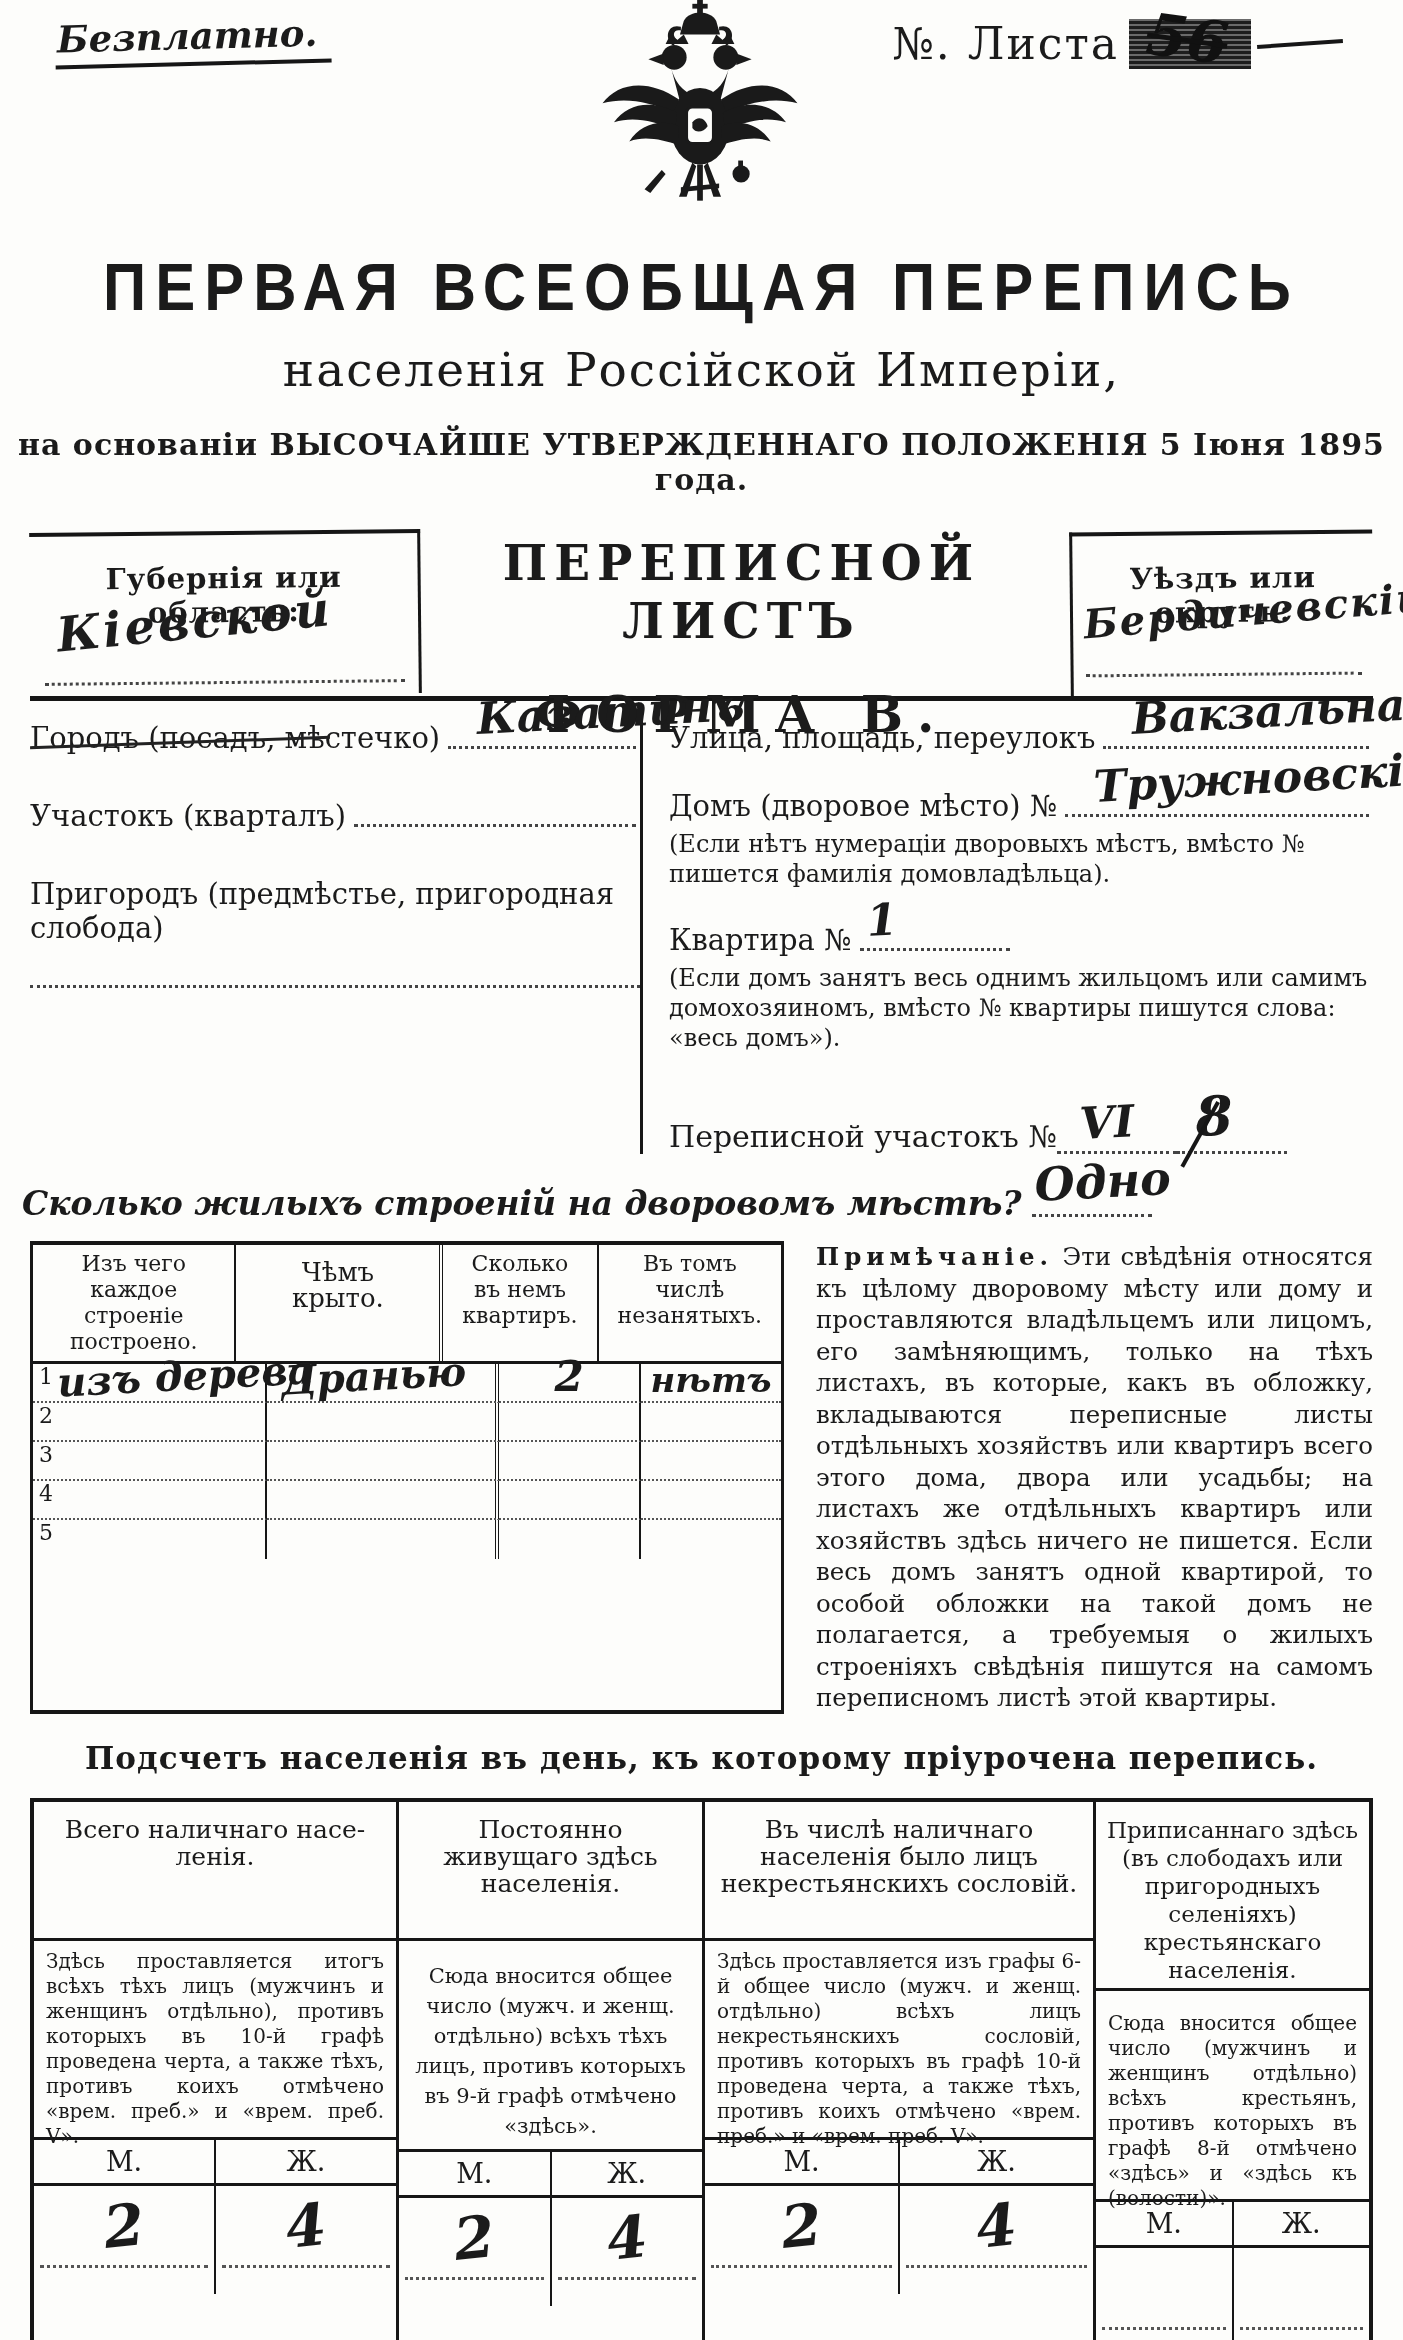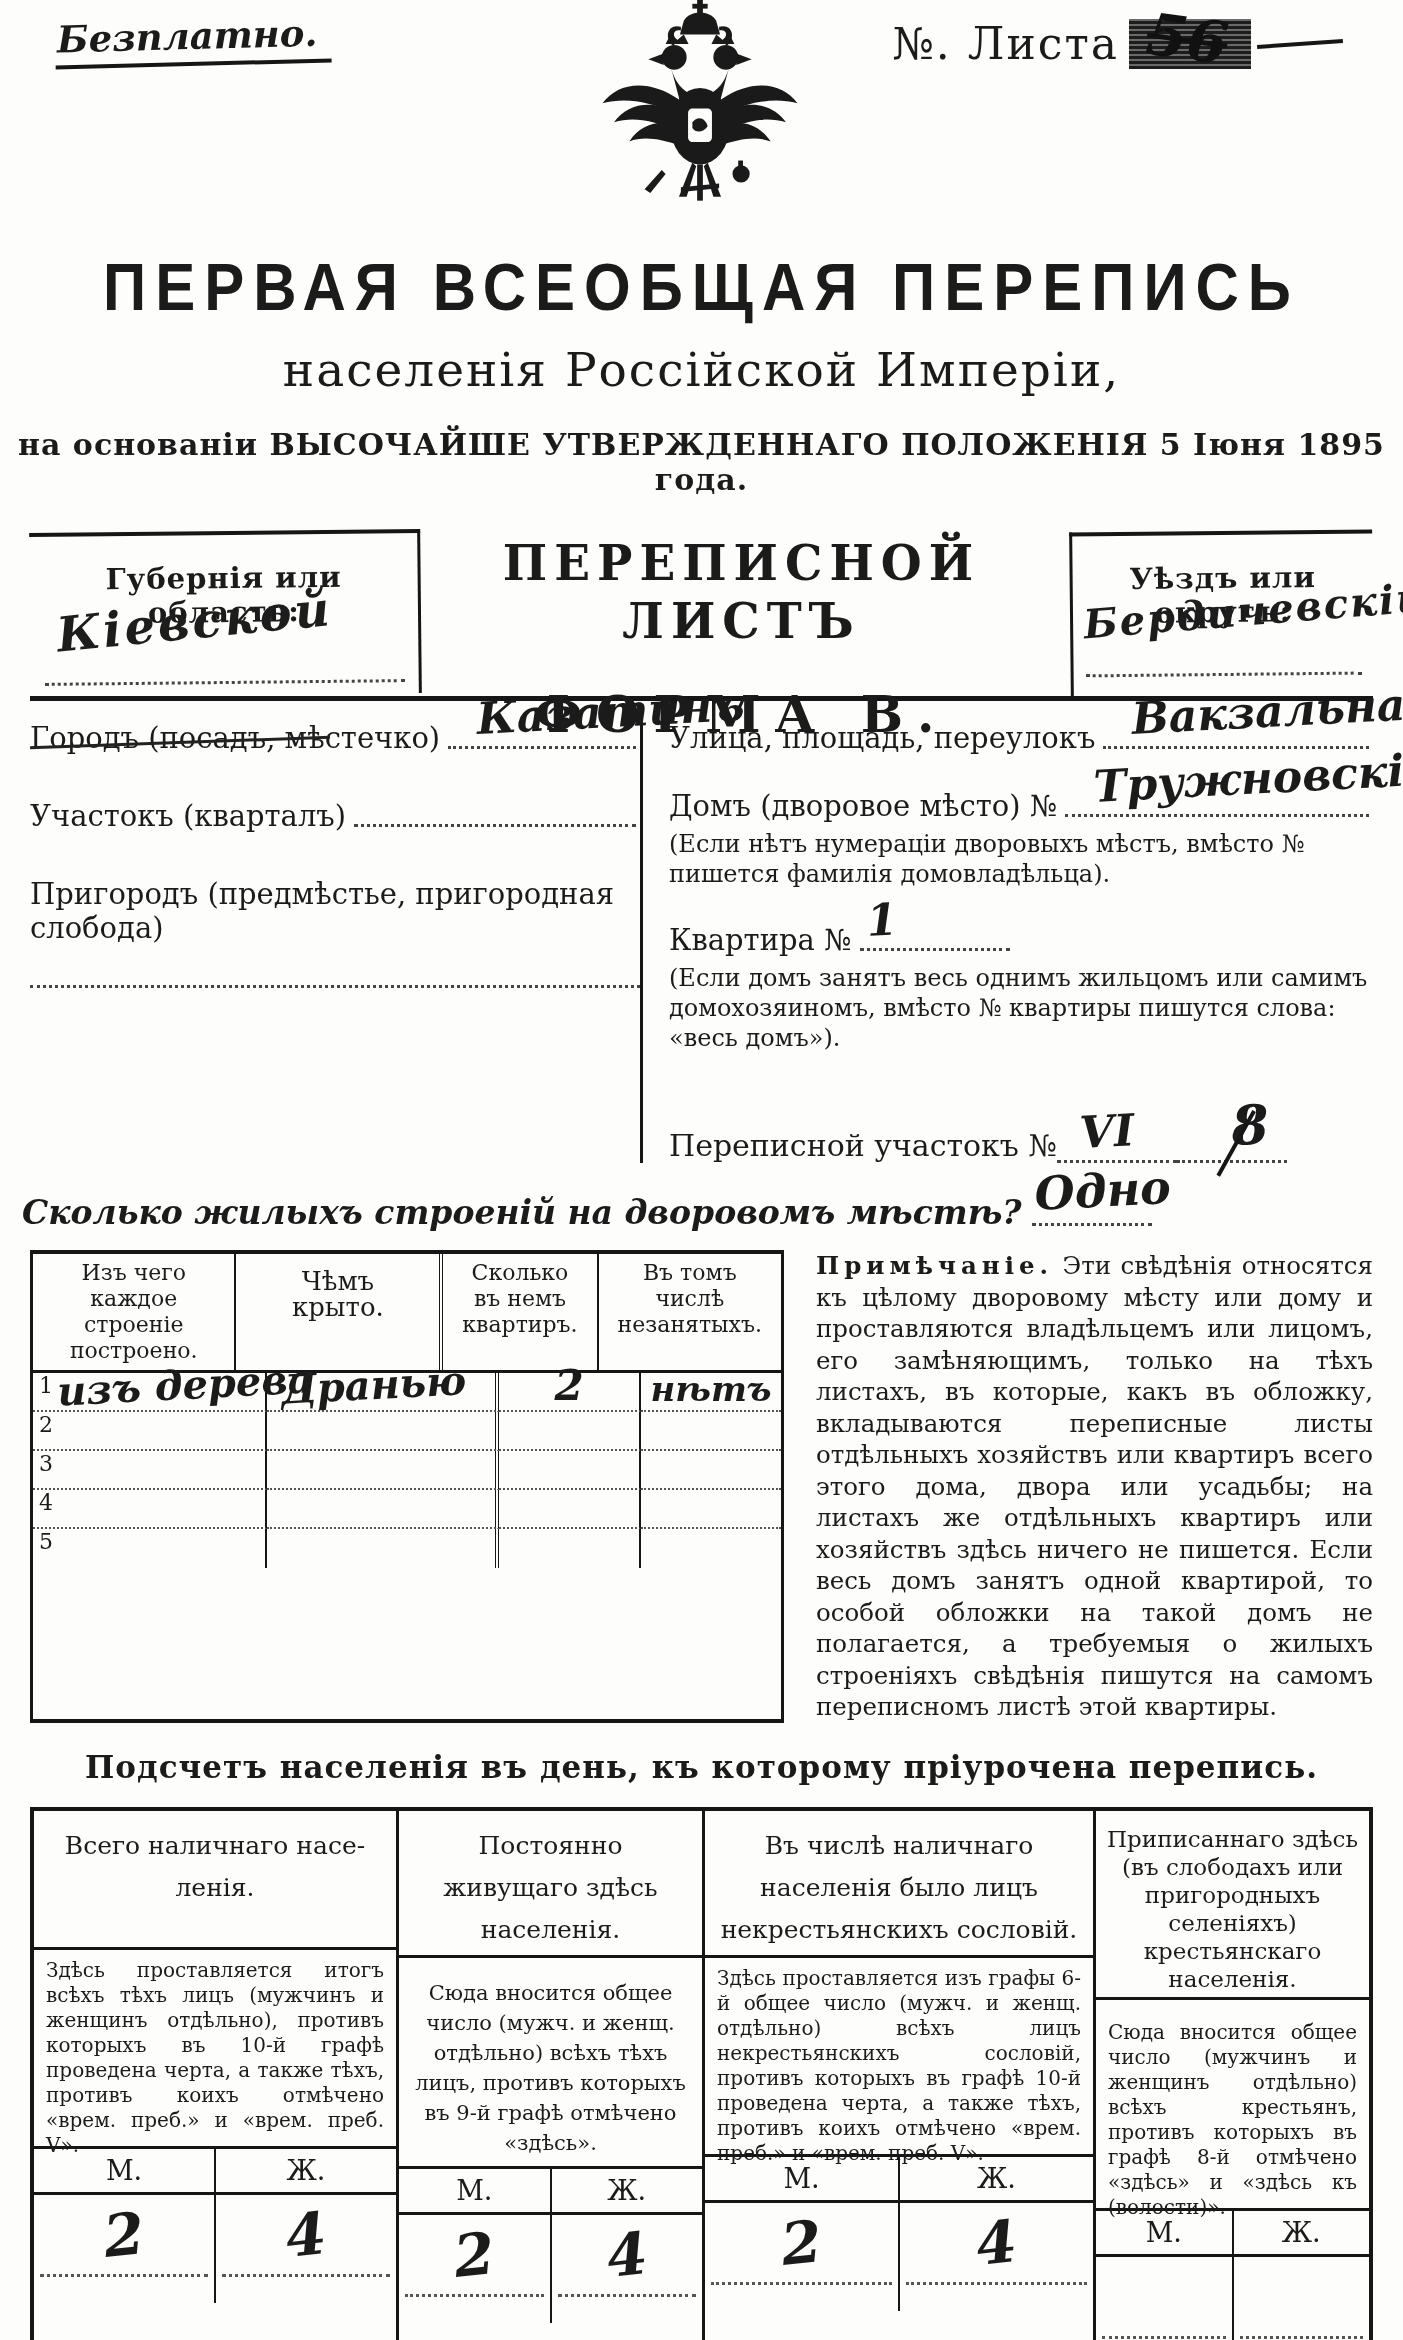--- a/index.html
+++ b/index.html
@@ -45,21 +45,21 @@
   .addr{display:flex;margin:6px 30px 0 30px;}
   .acol-l{width:610px;padding-top:14px;}
   .acol-r{flex:1;border-left:3px solid #161616;padding:14px 0 0 26px;}
   .frow{display:flex;align-items:flex-end;font-size:29px;margin-top:0;}
   .frow .leader{flex:1;border-bottom:3px dotted #444;margin:0 4px 6px 8px;height:0;position:relative;}
   .note{font-size:24px;line-height:30px;margin-top:6px;}
   .handover{position:absolute;bottom:2px;left:30px;font-size:44px;font-style:italic;font-weight:bold;
             white-space:nowrap;transform:rotate(-3deg);transform-origin:left bottom;}
   .strike{position:absolute;left:0;top:20px;width:300px;border-top:3px solid #222;transform:rotate(-2deg);}
   .mt1{margin-top:34px;} .mt2{margin-top:44px;} .mt3{margin-top:40px;}
-  .qrow{display:flex;align-items:flex-end;font-size:30px;margin-top:43px;text-align:center;}
+  .qrow{display:flex;align-items:flex-end;font-size:30px;margin-top:34px;}
   .slash8{position:relative;display:inline-block;}
   .slash8:after{content:"";position:absolute;left:-14px;bottom:-18px;width:74px;border-top:4px solid #161616;
             transform:rotate(-58deg);transform-origin:left bottom;}
 
   
   .question{display:flex;align-items:flex-end;margin:30px 30px 0 22px;font-size:33px;font-style:italic;font-weight:bold;}
   .question .leader{width:120px;border-bottom:3px dotted #444;margin:0 0 6px 10px;position:relative;}
   .bwrap{display:flex;margin:18px 30px 0 30px;}
   .btable{width:748px;border:3px solid #161616;border-width:4px 3px 4px 3px;}
   .bhead{display:flex;border-bottom:3px solid #161616;}
@@ -80,21 +80,21 @@
   .remark{flex:1;padding:0 0 0 32px;}
   .remark .body{font-size:24.5px;line-height:31.5px;text-align:justify;}
   .remark .rt{font-weight:bold;letter-spacing:5px;}
 
   
   .tallyhead{margin-top:26px;text-align:center;font-size:31px;font-weight:bold;letter-spacing:1px;}
   .ttable{margin:22px 30px 0 30px;border:4px solid #161616;display:flex;}
   .tg{display:flex;flex-direction:column;}
   .tg+.tg{border-left:3px solid #161616;}
   .tg1{width:362px;} .tg2{width:303px;} .tg3{width:388px;} .tg4{flex:1;}
-  .ttitle{min-height:118px;font-size:25px;line-height:42px;text-align:center;padding:14px 10px 4px 10px;
+  .ttitle{min-height:118px;font-size:25px;line-height:27px;text-align:center;padding:14px 10px 4px 10px;
           border-bottom:3px solid #161616;display:flex;align-items:flex-start;justify-content:center;}
   .tdesc{height:180px;font-size:20px;line-height:25px;text-align:justify;padding:8px 12px;border-bottom:3px solid #161616;}
   .tdesc.center{text-align:center;padding-top:20px;font-size:21px;line-height:30px;}
   .mzh{display:flex;border-bottom:3px solid #161616;}
   .mzh div{flex:1;text-align:center;font-size:27px;padding:6px 0;}
   .mzh div+div{border-left:2px solid #161616;}
   .vals{display:flex;height:108px;}
   .vals .vc{flex:1;position:relative;}
   .vals .vc+.vc{border-left:2px solid #161616;}
   .vc .dotbase{position:absolute;left:6px;right:6px;bottom:26px;border-bottom:3px dotted #555;}

